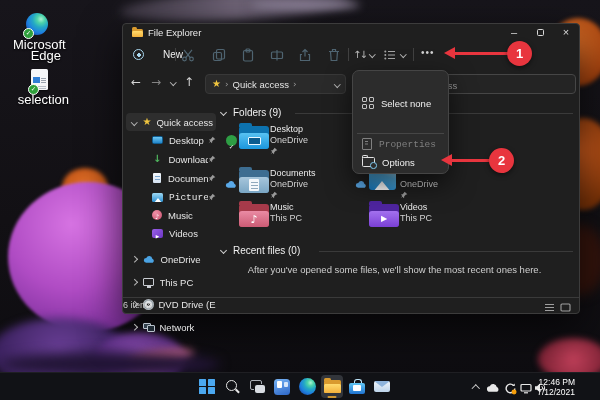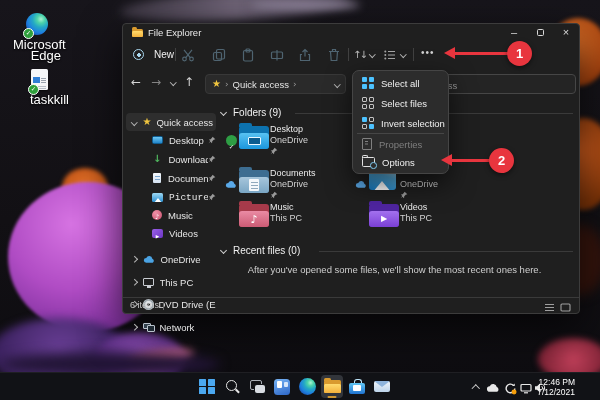--- a/index.html
+++ b/index.html
@@ -35,21 +35,21 @@
   .maxbox{display:inline-block;width:7px;height:7px;border:1.1px solid #d8d8d8;border-radius:1.5px;margin-top:4px;}
 
   .fold{position:relative;display:inline-block;background:#d99a2e;border-radius:1.5px;}
   .fold::before{content:"";position:absolute;left:0;top:-2px;width:45%;height:3px;background:#d99a2e;border-radius:1.5px 1.5px 0 0;}
   .fold::after{content:"";position:absolute;left:0;bottom:0;width:100%;height:70%;
     background:linear-gradient(180deg,#ffdb6e,#f3b13c);border-radius:1.5px;}
 
   .toolbar-sep{position:absolute;top:24px;width:1px;height:13px;background:#414141;}
   .tico{position:absolute;top:24px;width:14px;height:14px;opacity:.5;}
   .tico svg{stroke:#7fa9c2;fill:none;stroke-width:1.2;width:14px;height:14px;}
-  .tnew{position:absolute;left:10px;top:22px;height:17px;display:flex;align-items:center;gap:10px;color:#f0f0f0;font-size:10px;}
+  .tnew{position:absolute;left:10px;top:22px;height:17px;display:flex;align-items:center;gap:19px;color:#f0f0f0;font-size:10px;}
   .plus-circle{width:11px;height:11px;border:1.2px solid #a9d7ee;border-radius:50%;position:relative;}
   .plus-circle::before,.plus-circle::after{content:"";position:absolute;background:#a9d7ee;}
   .plus-circle::before{left:2.5px;right:2.5px;top:4.4px;height:1.2px;}
   .plus-circle::after{top:2.5px;bottom:2.5px;left:4.4px;width:1.2px;}
   .chv{display:inline-block;width:4.5px;height:4.5px;border-right:1.1px solid #b5b5b5;border-bottom:1.1px solid #b5b5b5;transform:rotate(45deg);}
   .chv.right{transform:rotate(-45deg);}
   .chv.up{transform:rotate(-135deg);}
   .sorttxt{color:#bdbdbd;font-size:10px;letter-spacing:-2px;}
   .more-dots{color:#d0d0d0;font-size:10px;letter-spacing:1px;}
 
@@ -193,21 +193,21 @@
     <span class="badge glyph" style="left:23px;top:28px;">✓</span>
     <div class="dlabel" style="left:13px;top:39px;width:48px;">Microsoft Edge</div>
   </div>
   <div>
     <span class="page" style="left:31px;top:69px;">
         <i></i>
         <em></em>
         <u style="border:none;text-decoration:none;"></u>
       </span>
     <span class="badge glyph" style="left:28px;top:84px;">✓</span>
-    <div class="dlabel" style="left:11px;top:94px;width:58px;">taskkill</div>
+    <div class="dlabel" style="left:11px;top:94px;width:58px;">selection</div>
   </div>
 
   <div id="win">
 
     <div class="titlebar">
       <span class="fold" style="left:9px;top:5px;width:11px;height:8px;position:absolute;"></span>
       <span class="title-text">File Explorer</span>
       <span class="winctl" style="right:52px;">–</span>
       <span class="winctl" style="right:26px;"><span class="maxbox"></span></span>
       <span class="winctl" style="right:0;">×</span>
@@ -416,61 +416,43 @@
         </div>
       </div>
 
       <span class="secchev" style="left:98px;top:224px;"></span>
       <span class="sechead" style="left:110px;top:221px;">Recent files (0)</span>
       <span class="secline" style="left:196px;top:227px;width:254px;"></span>
       <div class="abs" style="left:93px;top:240px;width:357px;text-align:center;color:#cfcfcf;font-size:9.5px;">After you've opened some files, we'll show the most recent ones here.</div>
     </div>
 
     <div class="statusbar">
-      <span class="abs" style="left:7px;">6 items</span>
+      <span class="abs" style="left:0;">6 items</span>
       <span class="abs" style="left:40px;top:3.5px;width:1px;height:8px;background:#6a6a6a;"></span>
       <span class="svico" style="right:24px;"><svg viewBox="0 0 11 9">
             <path d="M1 1.5h9M1 4.5h9M1 7.5h9"></path>
           </svg></span>
       <span class="svico" style="right:8px;"><svg viewBox="0 0 11 9">
             <rect x="1" y="1" width="9" height="7" rx="1"></rect>
           </svg></span>
     </div>
   </div>
 
   <div id="menu">
-    <div class="mrow" style="top:2px;">
-      <span class="selgrid">
-          <i class="f"></i>
-          <i class="f"></i>
-          <i class="f"></i>
-          <i class="f"></i>
-        </span>
-      <span>Select all</span>
-    </div>
     <div class="mrow" style="top:22px;">
       <span class="selgrid">
           <i class="o"></i>
           <i class="o"></i>
           <i class="o"></i>
           <i class="o"></i>
         </span>
-      <span>Select files</span>
-    </div>
-    <div class="mrow" style="top:42px;">
-      <span class="selgrid">
-          <i class="f"></i>
-          <i class="o"></i>
-          <i class="o"></i>
-          <i class="f"></i>
-        </span>
-      <span>Invert selection</span>
+      <span>Select none</span>
     </div>
     <div class="msep"></div>
-    <div class="mrow dis" style="top:64px;height:18px;">
+    <div class="mrow dis" style="top:64px;height:18px;font-family:Liberation Mono, monospace;">
       <span class="propdoc"></span>
       <span>Properties</span>
     </div>
     <div class="mrow" style="top:82px;height:18px;">
       <span class="optfold"></span>
       <span>Options</span>
     </div>
   </div>
 
   <div>

